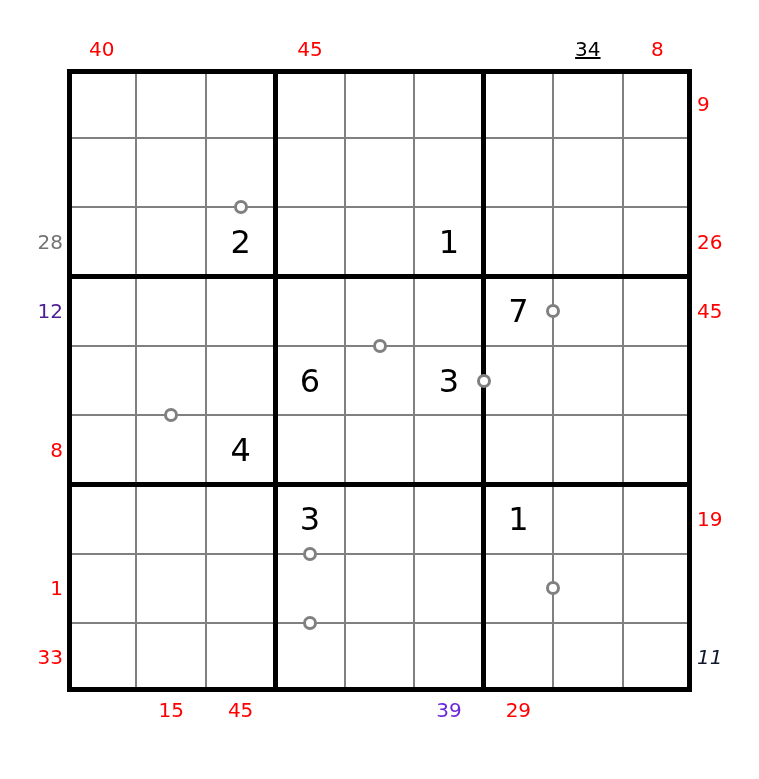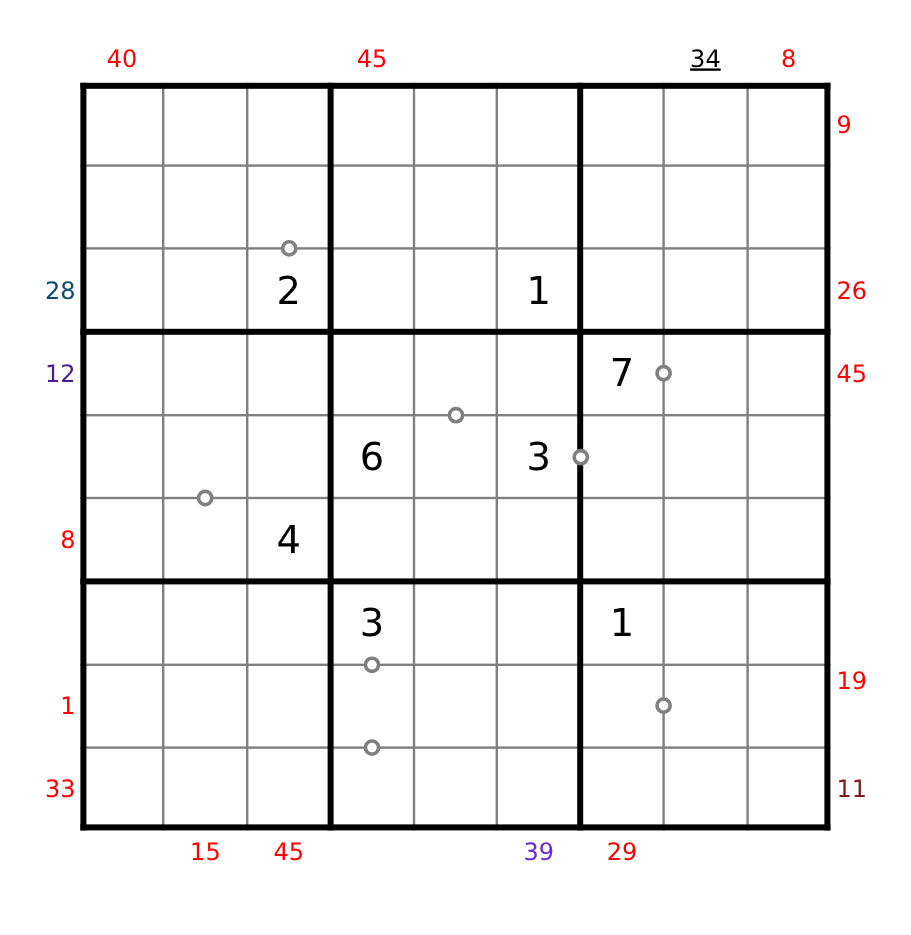--- a/index.html
+++ b/index.html
@@ -157,24 +157,24 @@
     </div>
   <div id="clues">
       <div class="clue top" style="color: rgb(255, 0, 0); left: 101.722px; top: 33px;">40</div>
       <div class="clue top" style="color: rgb(255, 0, 0); left: 310.056px; top: 33px;">45</div>
       <div class="clue top" style="color: #000000; left: 587.833px; top: 33px; text-decoration: underline;">34</div>
       <div class="clue top" style="color: rgb(255, 0, 0); left: 657.278px; top: 33px;">8</div>
       <div class="clue bottom" style="color: rgb(255, 0, 0); left: 171.167px; top: 694px;">15</div>
       <div class="clue bottom" style="color: rgb(255, 0, 0); left: 240.611px; top: 694px;">45</div>
       <div class="clue bottom" style="color: #6d28d9; left: 448.944px; top: 694px;">39</div>
       <div class="clue bottom" style="color: rgb(255, 0, 0); left: 518.389px; top: 694px;">29</div>
-      <div class="clue left" style="color: #0c4a6e; left: 5px; top: 226.056px;">28</div>
+      <div class="clue left" style="color: #737373; left: 5px; top: 226.056px;">28</div>
       <div class="clue left" style="color: #4c1d95; left: 5px; top: 295.278px;">12</div>
       <div class="clue left" style="color: rgb(255, 0, 0); left: 5px; top: 433.722px;">8</div>
       <div class="clue left" style="color: rgb(255, 0, 0); left: 5px; top: 572.167px;">1</div>
       <div class="clue left" style="color: rgb(255, 0, 0); left: 5px; top: 641.389px;">33</div>
       <div class="clue right" style="color: rgb(255, 0, 0); left: 697px; top: 87.6111px;">9</div>
       <div class="clue right" style="color: rgb(255, 0, 0); left: 697px; top: 226.056px;">26</div>
       <div class="clue right" style="color: rgb(255, 0, 0); left: 697px; top: 295.278px;">45</div>
-      <div class="clue right" style="color: rgb(255, 0, 0); left: 697px; top: 502.944px; margin-top: 48px;">19</div>
-      <div class="clue right" style="color: #7f1d1d; left: 697px; top: 641.389px;">11</div>
+      <div class="clue right" style="color: rgb(255, 0, 0); left: 697px; top: 502.944px;">19</div>
+      <div class="clue right" style="color: #0f172a; left: 697px; top: 641.389px; font-style: italic;">11</div>
     </div>
 </div>
 
 </body></html>

